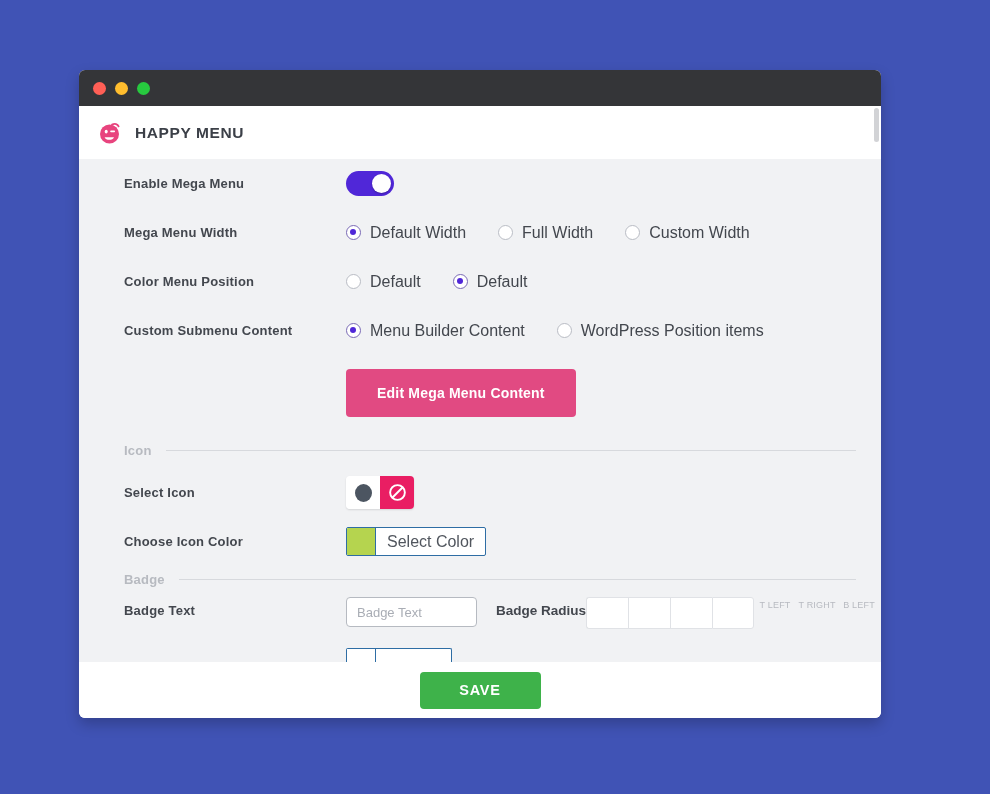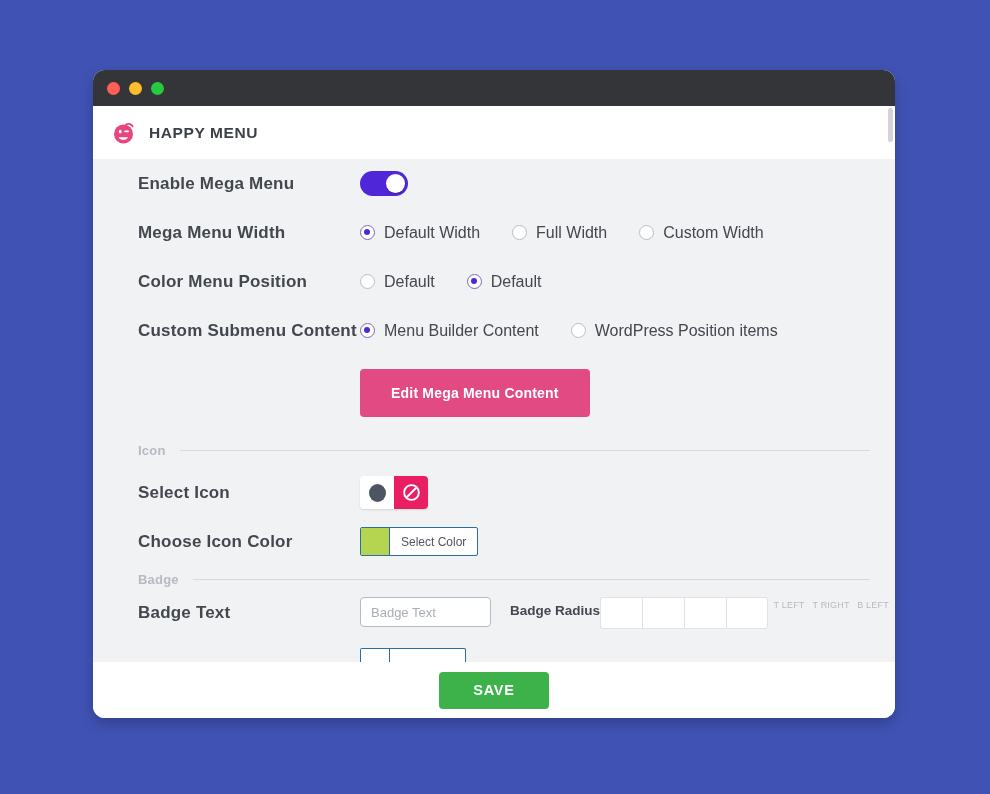--- a/index.html
+++ b/index.html
@@ -12,26 +12,26 @@
 
   body {
     background: #4053b5;
     font-family: "Liberation Sans", sans-serif;
     -webkit-font-smoothing: antialiased;
   }
 
   
   .window {
     position: absolute;
-    left: 93px;
+    left: 79px;
     top: 70px;
     width: 802px;
     height: 648px;
     background: #ffffff;
-    border-radius: 12px;
+    border-radius: 6px;
     box-shadow: 0 6px 14px rgba(0,0,0,0.22);
     overflow: hidden;
     display: flex;
     flex-direction: column;
   }
 
   .titlebar {
     height: 36px;
     background: #343538;
     flex: 0 0 36px;
@@ -93,21 +93,21 @@
     padding: 0 25px 0 45px;
   }
 
   .row {
     display: flex;
     align-items: center;
     min-height: 49px;
   }
   .row-label {
     flex: 0 0 222px;
-    font-size: 17px;
+    font-size: 13px;
     font-weight: 700;
     color: #43474e;
     letter-spacing: 0.2px;
   }
   .row-control { flex: 1 1 auto; display: flex; align-items: center; }
 
   
   .toggle {
     width: 48px;
     height: 25px;
@@ -233,21 +233,21 @@
   }
   .color-picker .swatch {
     width: 29px;
     background: #b5d44f;
     border-right: 1px solid #2e6da4;
   }
   .color-picker .cp-label {
     display: flex;
     align-items: center;
     padding: 0 11px;
-    font-size: 12px;
+    font-size: 16px;
     color: #51565e;
     white-space: nowrap;
   }
 
   
   .badge-row { display: flex; align-items: flex-start; min-height: 49px; }
   .text-input {
     width: 131px;
     height: 30px;
     border: 1px solid #b6bac1;
@@ -327,21 +327,21 @@
     background: #ffffff;
     display: flex;
     align-items: center;
     justify-content: center;
   }
   .save-button {
     background: #3eb24a;
     color: #ffffff;
     border: none;
     border-radius: 4px;
-    width: 110px;
+    width: 121px;
     height: 37px;
     font-size: 14.5px;
     font-weight: 700;
     letter-spacing: 0.8px;
     font-family: "Liberation Sans", sans-serif;
     cursor: pointer;
   }
 </style>
 </head>
 <body>

